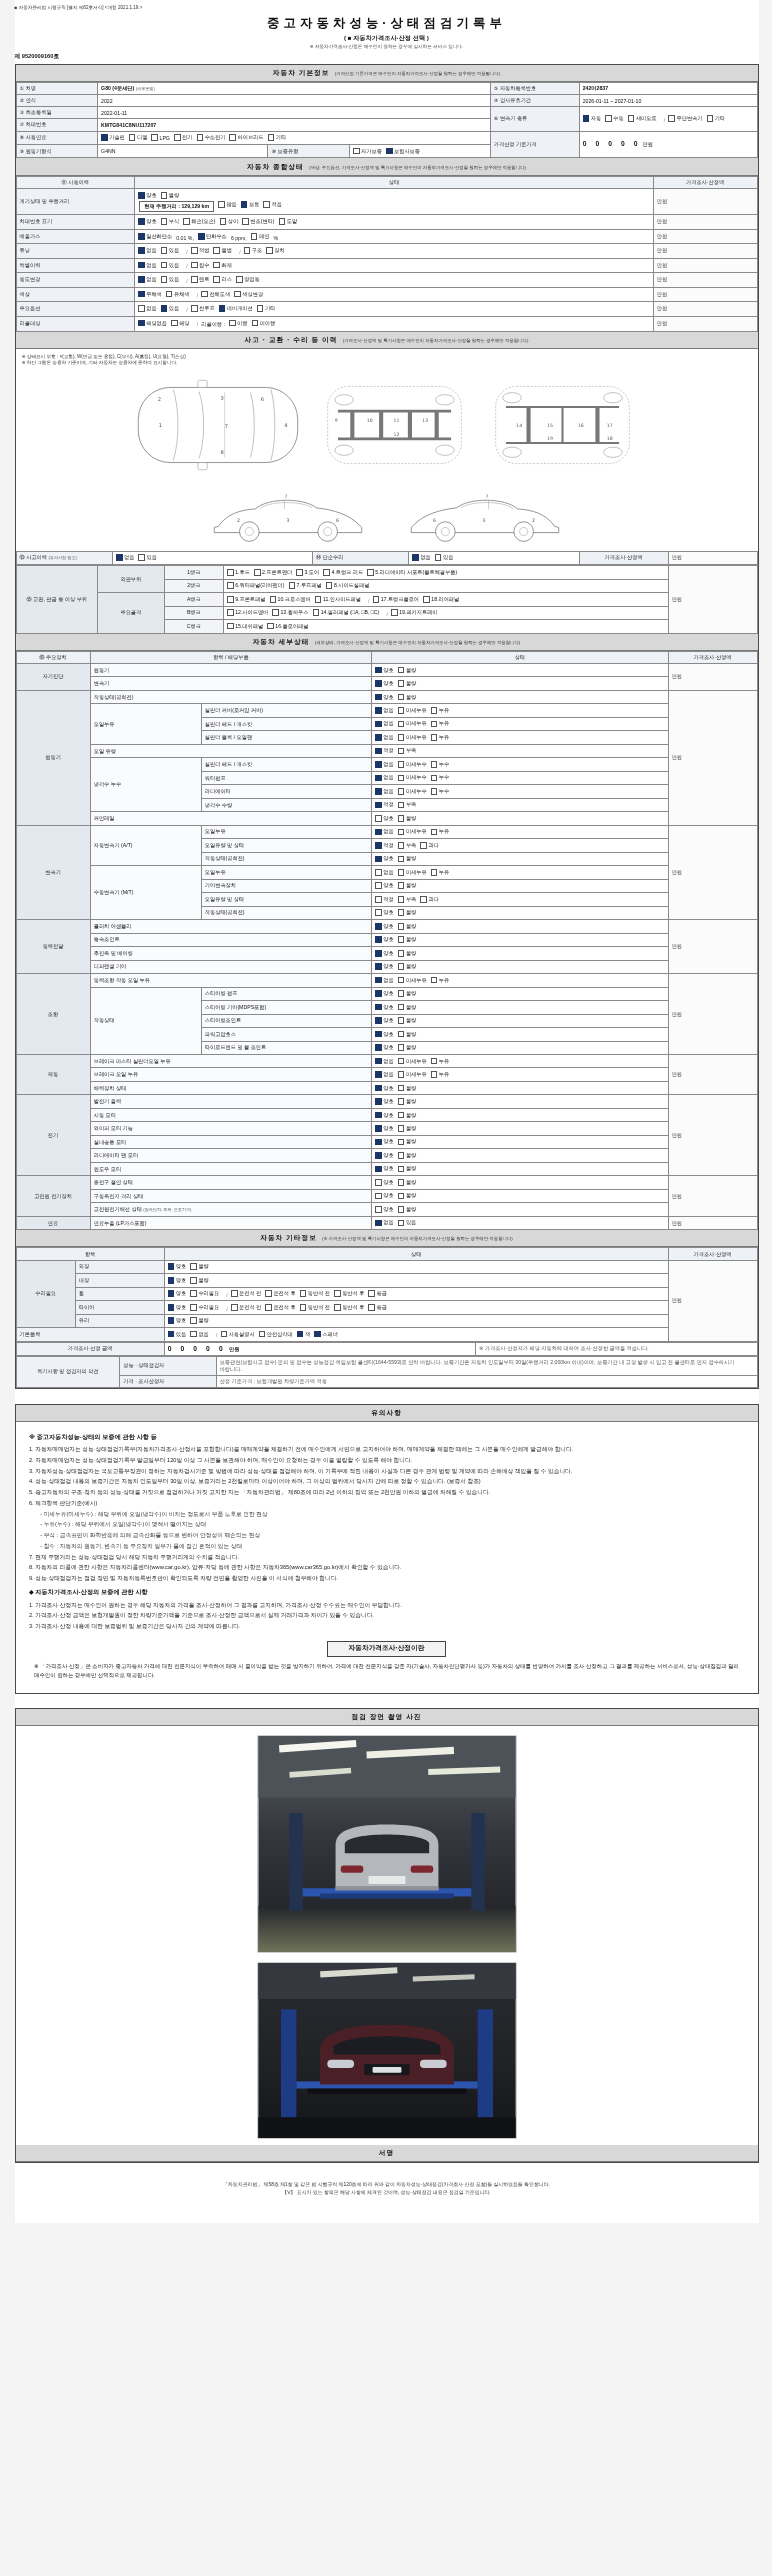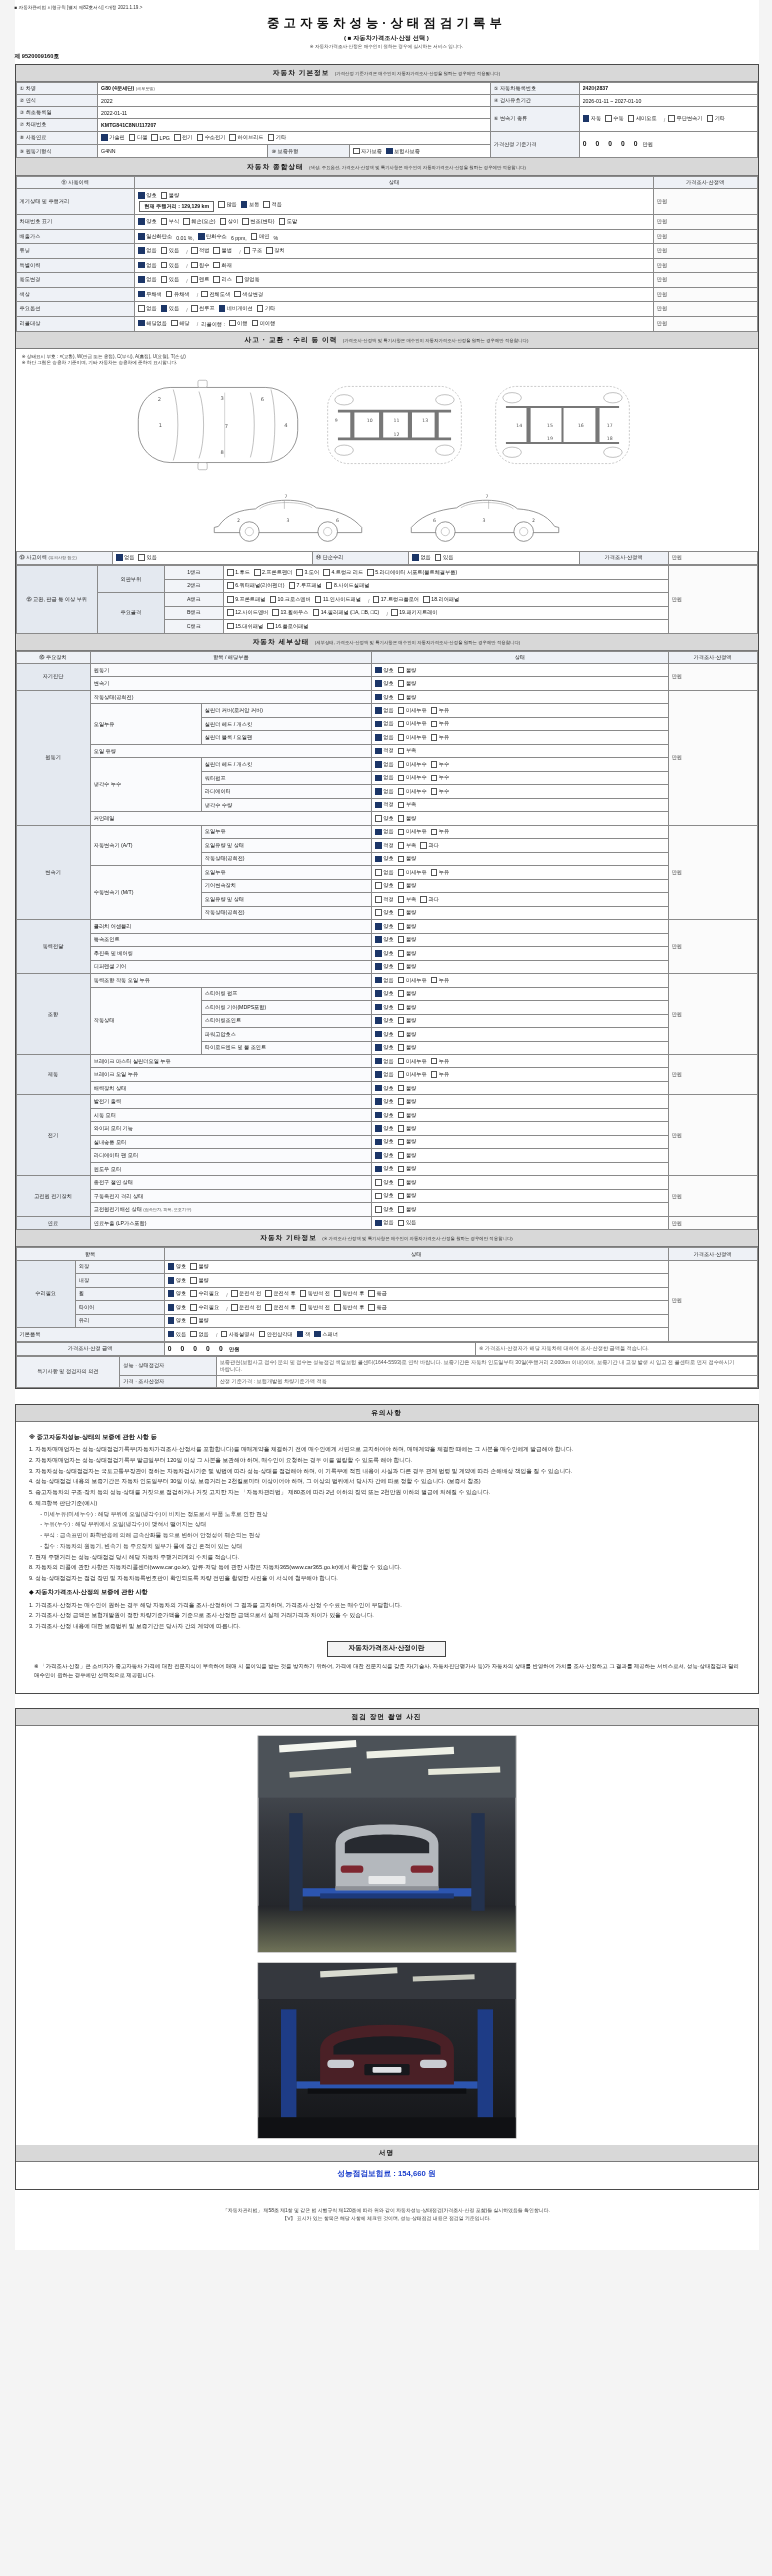--- a/index.html
+++ b/index.html
@@ -1357,21 +1357,20 @@
         <rect x="314" y="188" width="52" height="16" rx="8" fill="#c9ccd2"></rect>
         <rect x="206" y="196" width="88" height="22" rx="3" fill="#16181c"></rect>
         <rect x="222" y="202" width="56" height="11" rx="2" fill="#dfe1e4"></rect>
         <rect x="96" y="244" width="308" height="10" fill="#0e0f12"></rect>
         <rect x="0" y="300" width="500" height="40" fill="#101114"></rect>
       </svg>
     </div>
     <div class="secbar">
       <span class="sectitle">서명</span>
     </div>
-    <div class="insurance-line">성능점검보험료 : 154,660 원</div>
   </div>
 
   <div class="doc-footer">
     <div>「자동차관리법」 제58조 제1항 및 같은 법 시행규칙 제120조에 따라 위와 같이 자동차성능·상태점검(가격조사·산정 포함)을 실시하였음을 확인합니다.</div>
     <div>【Ⅴ】 표시가 있는 항목은 해당 사항에 체크된 것이며, 성능·상태점검 내용은 점검일 기준입니다.</div>
   </div>
 
 </div>
 
 

